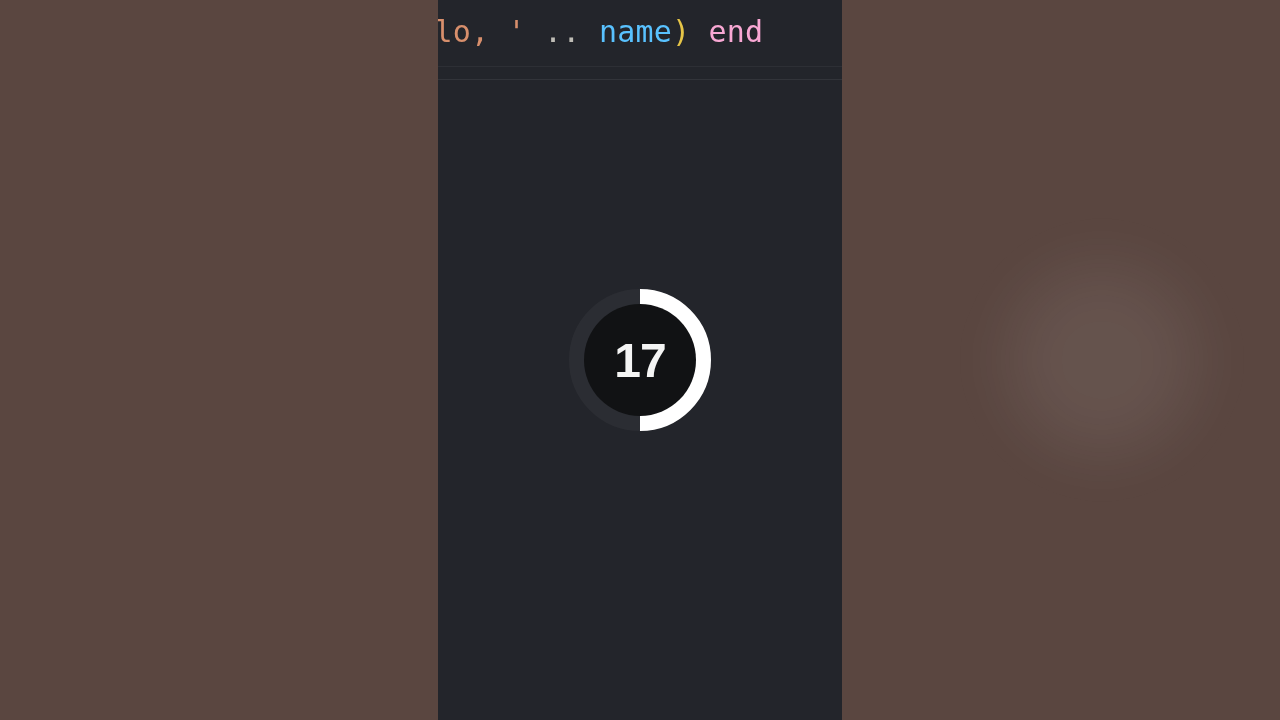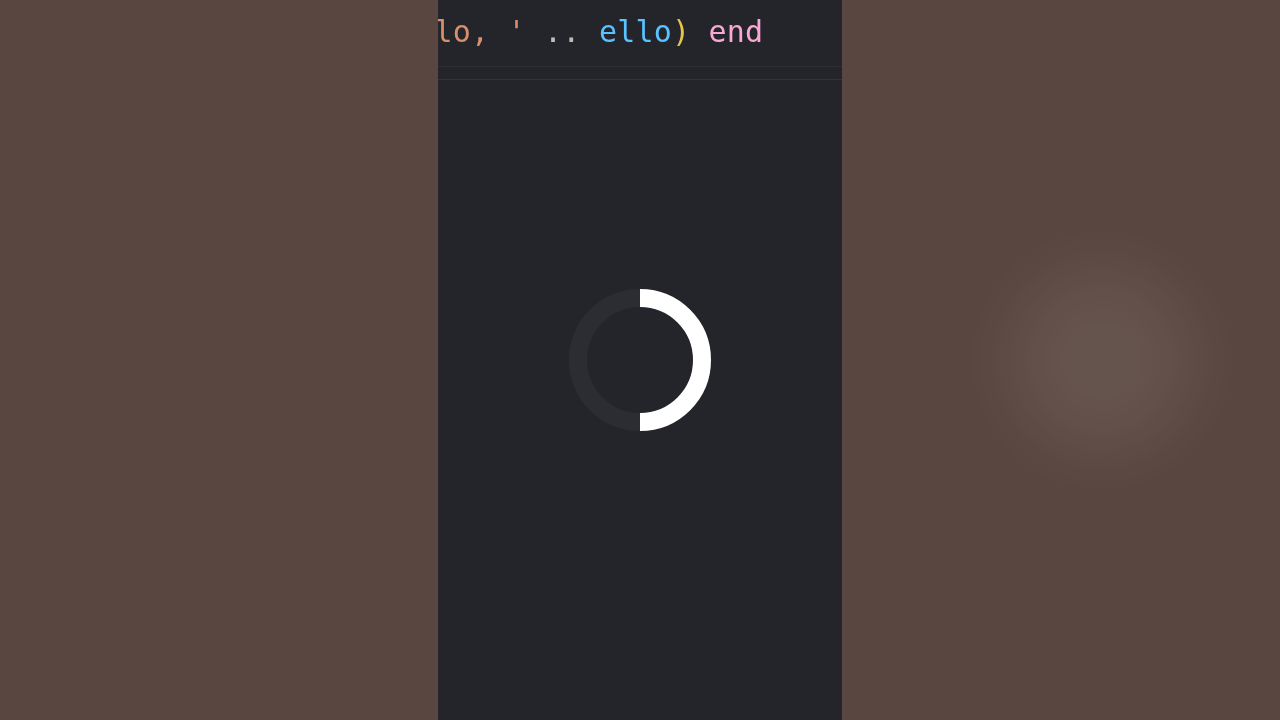--- a/index.html
+++ b/index.html
@@ -108,24 +108,27 @@
 </style>
 </head>
 <body>
 
 <div class="bg-blur-left"></div>
 <div class="bg-blur-right"></div>
 
 <div class="phone">
 
   <div class="code-area">
-    <div class="code-line" id="code-line"><span class="tok tok-str">ello, </span><span class="tok tok-str">'</span><span class="tok tok-punc"> </span><span class="tok tok-op">..</span><span class="tok tok-punc"> </span><span class="tok tok-var">ello</span><span class="tok tok-paren">)</span><span class="tok tok-punc"> </span><span class="tok tok-kw">end</span></div>
+    <div class="code-line" id="code-line"><span class="tok tok-str">ello, </span><span class="tok tok-str">'</span><span class="tok tok-punc"> </span><span class="tok tok-op">..</span><span class="tok tok-punc"> </span><span class="tok tok-var">name</span><span class="tok tok-paren">)</span><span class="tok tok-punc"> </span><span class="tok tok-kw">end</span></div>
     <div class="faint-line"></div>
   </div>
 
   <div class="timer-wrap">
     <svg class="timer-ring" viewBox="0 0 150 150">
       <circle cx="75" cy="75" r="62" fill="none" stroke="rgba(255,255,255,0.04)" stroke-width="18"></circle>
       <path id="ring-arc" fill="none" stroke="#ffffff" stroke-width="18" stroke-linecap="butt" d="M 75 13 A 62 62 0 0 1 75 137"></path>
     </svg>
+    <div class="timer-disc">
+      <span class="timer-num">17</span>
+    </div>
   </div>
 
 </div>
 
 </body></html>

